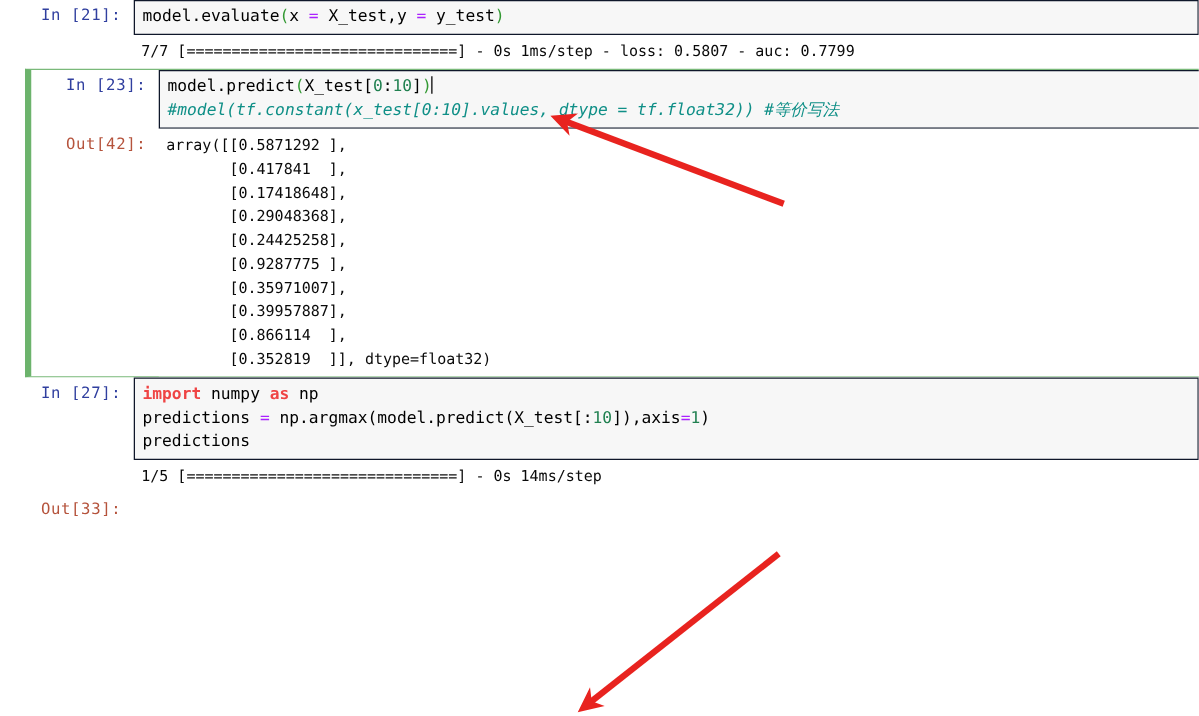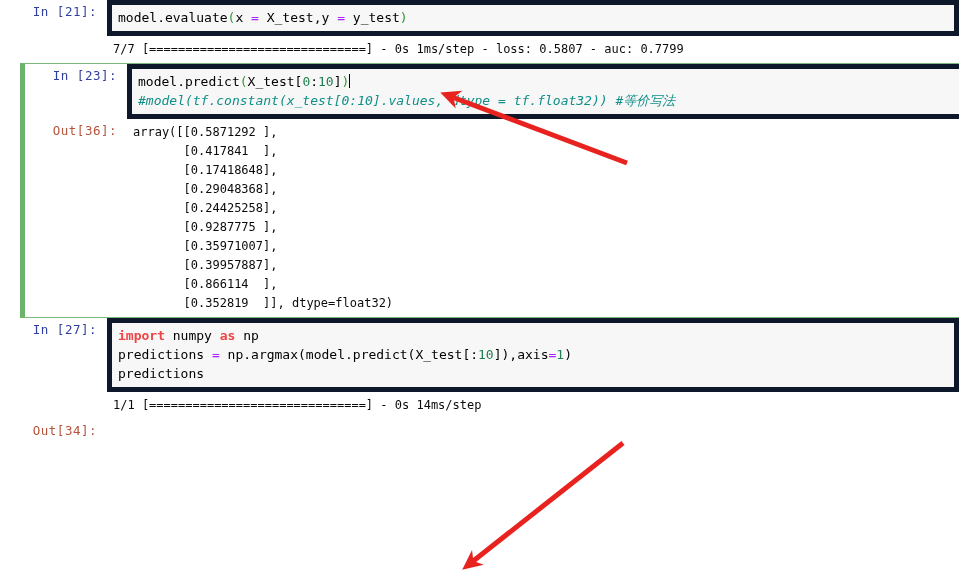--- a/index.html
+++ b/index.html
@@ -61,21 +61,21 @@
   }
   .cell.selected .prompt { flex-basis: 102px; width: 102px; }
   .prompt.in  { color: #303F9F; }
   .prompt.out { color: #B5533C; }
   .prompt.empty { color: transparent; }
 
   
   .input-area {
     flex: 1 1 auto;
     background: #f7f7f7;
-    border: 5px solid #0f172a;
+    border: 1px solid #0f172a;
     padding: 3px 4px 4px 6px;
     box-sizing: border-box;
     min-height: 22px;
     line-height: 19px;
     white-space: pre;
     overflow: hidden;
   }
   .code-line {
     white-space: pre;
     font-family: "DejaVu Sans Mono", "Liberation Mono", monospace;
@@ -136,36 +136,36 @@
       <div class="output-area"><span class="out-line">7/7 [==============================] - 0s 1ms/step - loss: 0.5807 - auc: 0.7799</span></div>
     </div>
   </div>
 
   <div class="cell selected">
     <div class="row">
       <div class="prompt in">In [23]:</div>
       <div class="input-area"><div class="code-line"><span class="tok-plain">model.predict</span><span class="tok-paren">(</span><span class="tok-plain">X_test</span><span class="tok-plain">[</span><span class="tok-num">0</span><span class="tok-plain">:</span><span class="tok-num">10</span><span class="tok-plain">]</span><span class="tok-paren">)</span><span class="caret"></span></div><div class="code-line"><span class="tok-comment">#model(tf.constant(x_test[0:10].values, dtype = tf.float32)) #等价写法</span></div></div>
     </div>
     <div class="row">
-      <div class="prompt out">Out[36]:</div>
+      <div class="prompt out">Out[42]:</div>
       <div class="output-area"><span class="out-line">array([[0.5871292 ],</span><span class="out-line">       [0.417841  ],</span><span class="out-line">       [0.17418648],</span><span class="out-line">       [0.29048368],</span><span class="out-line">       [0.24425258],</span><span class="out-line">       [0.9287775 ],</span><span class="out-line">       [0.35971007],</span><span class="out-line">       [0.39957887],</span><span class="out-line">       [0.866114  ],</span><span class="out-line">       [0.352819  ]], dtype=float32)</span></div>
     </div>
   </div>
 
   <div class="cell">
     <div class="row">
       <div class="prompt in">In [27]:</div>
       <div class="input-area"><div class="code-line"><span class="tok-kw">import</span><span class="tok-plain"> numpy </span><span class="tok-kw">as</span><span class="tok-plain"> np</span></div><div class="code-line"><span class="tok-plain">predictions</span><span class="tok-op"> = </span><span class="tok-plain">np.argmax</span><span class="tok-plain">(model.predict(X_test[:</span><span class="tok-num">10</span><span class="tok-plain">]),axis</span><span class="tok-op">=</span><span class="tok-num">1</span><span class="tok-plain">)</span></div><div class="code-line"><span class="tok-plain">predictions</span></div></div>
     </div>
     <div class="row">
       <div class="prompt empty">&nbsp;</div>
-      <div class="output-area"><span class="out-line">1/1 [==============================] - 0s 14ms/step</span></div>
+      <div class="output-area"><span class="out-line">1/5 [==============================] - 0s 14ms/step</span></div>
     </div>
     <div class="row">
-      <div class="prompt out">Out[34]:</div>
+      <div class="prompt out">Out[33]:</div>
     </div>
   </div>
 
 </div>
 
 <svg class="annotations" width="959" height="573" viewBox="0 0 959 573">
   <defs>
     <marker id="arrowhead" markerWidth="4.2" markerHeight="4.2" refX="1.6" refY="2.1" orient="auto" markerUnits="strokeWidth">
       <path d="M 0.1 0.2 L 4.1 2.1 L 0.1 4.0 L 1.25 2.1 Z" fill="#e8231f"></path>
     </marker>

